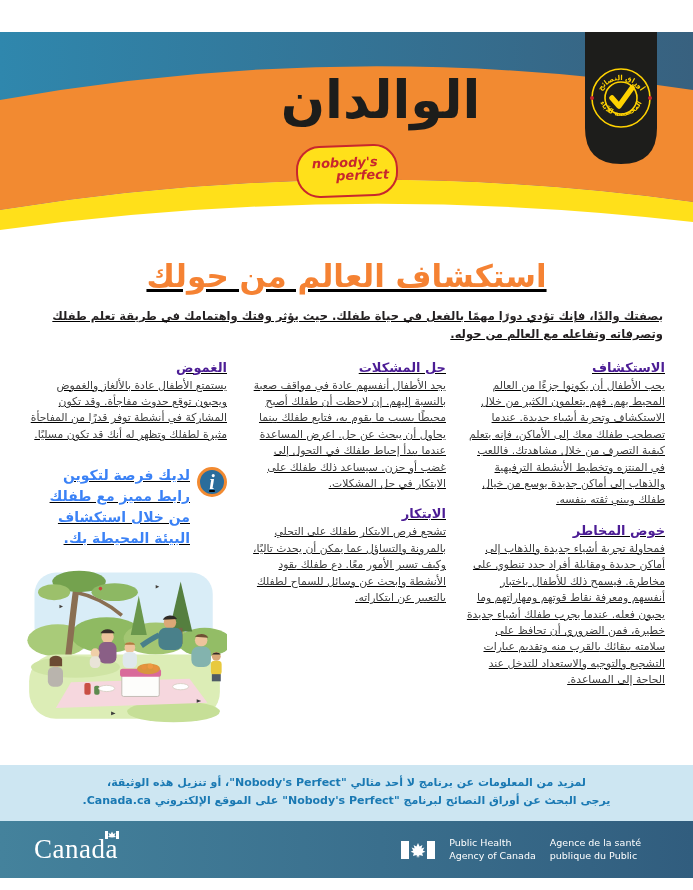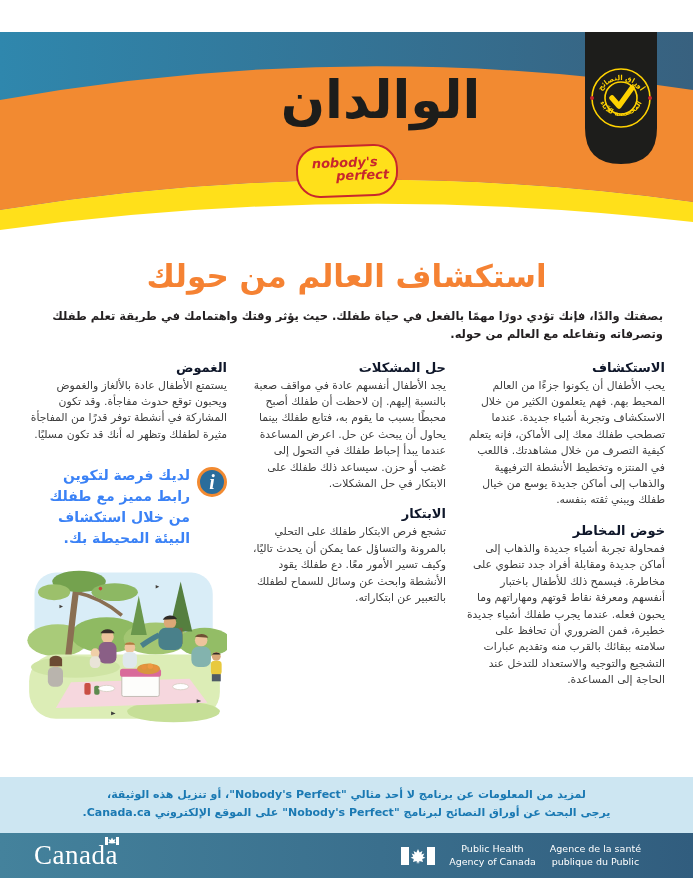--- a/index.html
+++ b/index.html
@@ -21,37 +21,37 @@
     position:absolute; left:296px; top:113px; width:102px; height:52px;
     background:#ffe01a; border:2px solid #c8272d; border-radius:24px;
     transform:rotate(-2deg);
     color:#c8272d; font-style:italic; font-weight:bold; font-size:13px;
     line-height:1.0; padding-top:9px;
   }
   .np-logo .l1 { display:block; padding-left:14px; }
   .np-logo .l2 { display:block; padding-left:38px; }
   .badge { position:absolute; right:36px; top:0; width:72px; height:132px; }
   
-  .main { flex:1 1 auto; }
+  .main { flex:1 1 auto;text-decoration:underline; }
   h1.doc-heading {
     text-align:center; direction:rtl; color:#f58233;
     font-size:31px; font-weight:bold; margin:16px 0 14px;
   }
   .intro {
     direction:rtl; text-align:right; color:#231f20; font-weight:bold;
     font-size:11.5px; line-height:1.55; margin:14px 30px 16px;
   }
   .cols {
     display:grid; grid-template-columns:repeat(3, 1fr); gap:20px;
     direction:rtl; padding:0 28px;
   }
   .col { min-width:0; }
   .sec { margin-bottom:14px; }
   .sec h2 {
-    font-size:13px; font-weight:bold; color:#0f172a;
+    font-size:13px; font-weight:bold; color:#4c1d95;
     text-align:right; margin-bottom:3px;
   }
   .sec p {
     font-size:10.8px; line-height:1.52; color:#3c3c3c; text-align:right;
   }
   
   .callout { display:flex; direction:rtl; gap:7px; margin:22px 0 14px; }
   .callout .info-badge {
     flex:0 0 auto; width:30px; height:30px; border-radius:50%;
     background:#2a6d9c; border:3px solid #f28a31; color:#ffffff;
@@ -65,31 +65,31 @@
   }
   .illustration { width:205px; height:168px; display:block; }
   
   .infobar {
     flex:0 0 auto; background:#cde6f2; direction:rtl; text-align:center;
     color:#1a79b3; font-weight:bold; font-size:11px; line-height:1.7;
     padding:9px 24px 10px;
   }
   
   .footer {
-    flex:0 0 auto; height:45px; margin-bottom:12px;
+    flex:0 0 auto; height:57px; margin-bottom:12px;
     background:linear-gradient(90deg, #44829c 0%, #3a6f8d 55%, #315d7e 100%);
     display:flex; align-items:center; justify-content:space-between;
     padding:0 52px 0 34px; color:#ffffff;
   }
   .wordmark {
     position:relative; font-family:"Liberation Serif", serif;
     font-size:27px; color:#ffffff; letter-spacing:0.5px;
   }
   .wordmark svg { position:absolute; right:-1px; top:-3px; }
-  .fip { display:flex; align-items:center; gap:14px;text-align:center; }
+  .fip { display:flex; align-items:center; gap:14px; }
   .fip .agency { font-size:9.5px; line-height:1.3; }
 </style>
 </head>
 <body>
 
 <div class="header">
   <svg class="bg" width="693" height="210" viewBox="0 0 693 210">
     <defs>
       <linearGradient id="bluegrad" x1="0" y1="0" x2="1" y2="0">
         <stop offset="0" stop-color="#2f87ad"></stop>

